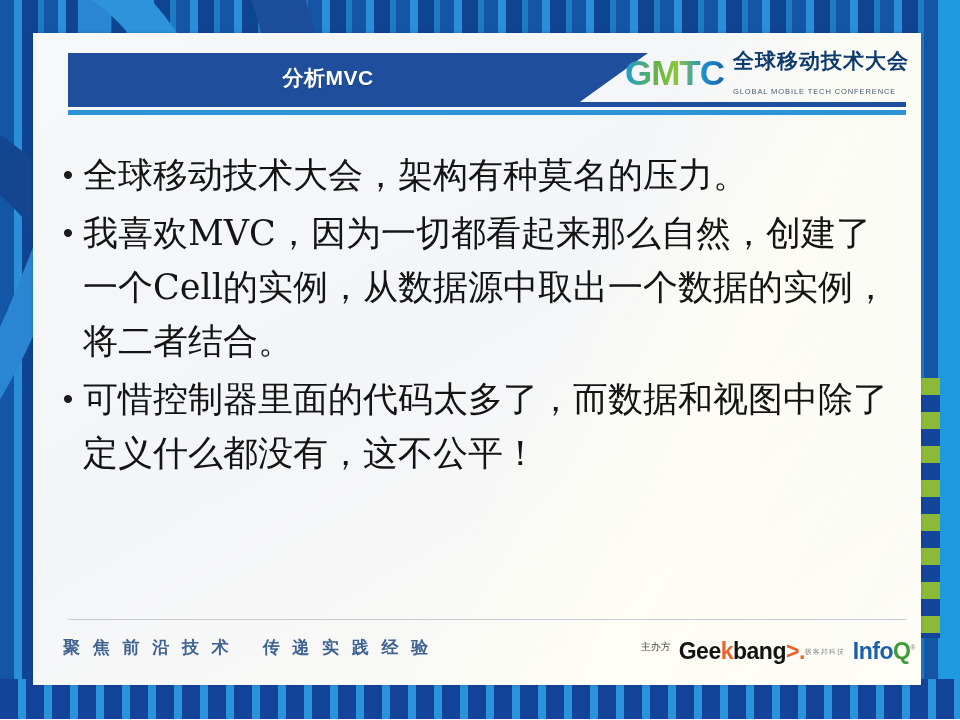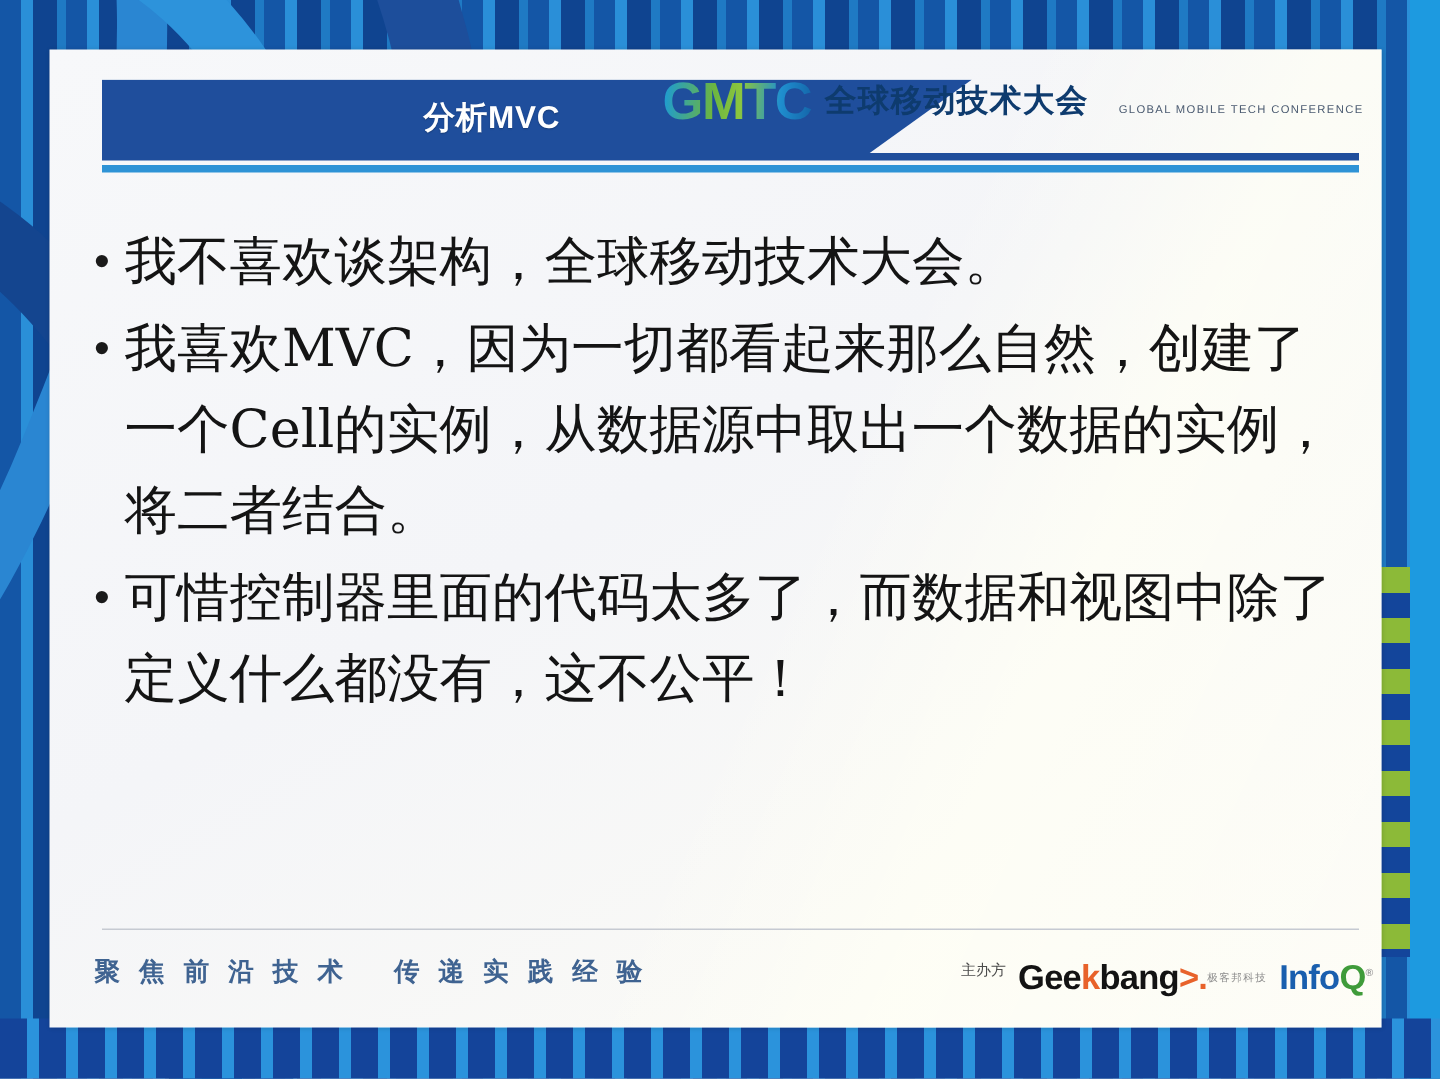--- a/index.html
+++ b/index.html
@@ -125,21 +125,21 @@
   .gmtc-mark {
     font-size:35px;
     font-weight:bold;
     letter-spacing:-1px;
     line-height:1;
     background:linear-gradient(95deg,#1a9ad8 0%, #6cb541 34%, #8cc63e 52%, #1f8fcf 78%, #1464a8 100%);
     -webkit-background-clip:text;
     background-clip:text;
     color:transparent;
   }
-  .gmtc-right { display:flex; gap:20px; }
+  .gmtc-right { display:flex; flex-direction:column; gap:5px; }
   .gmtc-cn {
     font-size:21px; font-weight:bold; color:#0e3b6e;
     letter-spacing:1px; line-height:1;
   }
   .gmtc-en {
     font-size:7.5px; color:#4a5a70; letter-spacing:.9px; line-height:1;margin-top:12px;
   }
 
   
   .content {
@@ -225,21 +225,21 @@
       <span class="gmtc-mark">GMTC</span>
       <span class="gmtc-right">
         <span class="gmtc-cn">全球移动技术大会</span>
         <span class="gmtc-en">GLOBAL MOBILE TECH CONFERENCE</span>
       </span>
     </div>
 
     <div class="content">
       <div class="bullet-row">
         <span class="bullet-dot">•</span>
-        <span class="bullet-text">我不喜欢谈架构，全球移动技术大会。</span>
+        <span class="bullet-text">全球移动技术大会，架构有种莫名的压力。</span>
       </div>
       <div class="bullet-row">
         <span class="bullet-dot">•</span>
         <span class="bullet-text">我喜欢MVC，因为一切都看起来那么自然，创建了一个Cell的实例，从数据源中取出一个数据的实例，将二者结合。</span>
       </div>
       <div class="bullet-row">
         <span class="bullet-dot">•</span>
         <span class="bullet-text">可惜控制器里面的代码太多了，而数据和视图中除了定义什么都没有，这不公平！</span>
       </div>
     </div>

